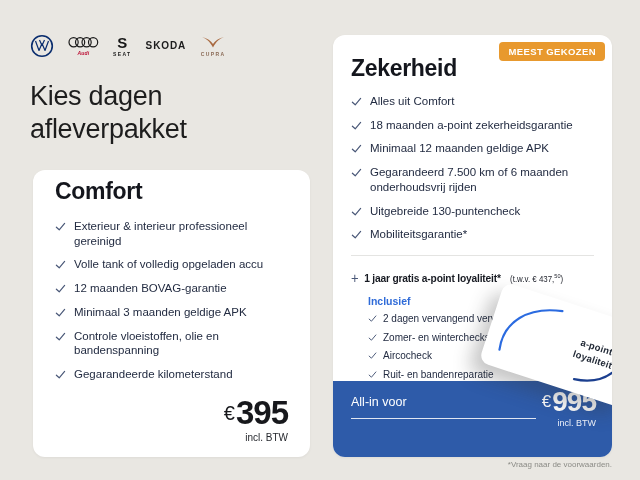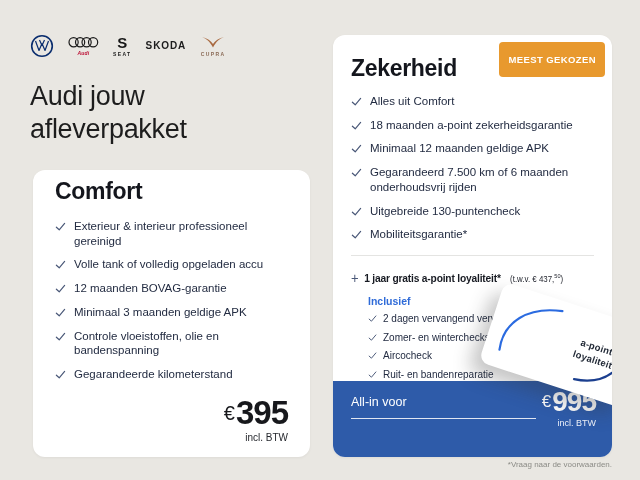--- a/index.html
+++ b/index.html
@@ -48,21 +48,21 @@
   .price-block { position:absolute; right:22px; bottom:14px; text-align:right; color:#17181c; }
   .price-cur { font-size:20px; font-weight:500; position:relative; top:-4px; margin-right:1px; }
   .price-amt { font-size:33px; font-weight:700; letter-spacing:-1px; line-height:1; }
   .price-note { font-size:10px; margin-top:3px; color:#26282e; }
 
   
   .badge {
     position:absolute; top:7px; right:7px;
     background:var(--badge_orange,#e8992e); color:#fff;
     font-size:9.5px; font-weight:700; letter-spacing:.4px;
-    padding:12px 9px; border-radius:4px;
+    padding:4px 9px; border-radius:4px;
   }
 
   .divider { border-top:1px solid #e4e4e2; margin:13px 0 13px; }
 
   
   .loyalty-head { display:flex; gap:6px; align-items:baseline; white-space:nowrap; transform:scaleX(.93); transform-origin:left; }
   .plus-icon { color:var(--check,#4a5878); font-size:14px; font-weight:400; flex:none; position:relative; top:1px; }
   .loyalty-title { font-size:11px; font-weight:700; color:#171a22; letter-spacing:-.2px; }
   .loyalty-note { font-size:8.5px; color:#242730; margin-left:4px; }
   .loyalty-note sup { font-size:6px; }
@@ -135,21 +135,21 @@
     </span>
     <span class="brand">
       <svg width="26" height="15" viewBox="0 0 26 15">
         <path d="M2 2 C6.5 4 9.5 6 13 12.5 C16.5 6 19.5 4 24 2 C18.5 3.6 15.2 5.6 13 9 C10.8 5.6 7.5 3.6 2 2 Z" fill="#a96a41"></path>
       </svg>
       <span class="brand-sub cupra-sub">CUPRA</span>
     </span>
   </div>
 
   <h1 class="headline">
-    <div>Audi jouw</div>
+    <div>Kies dagen</div>
     <div>afleverpakket</div>
   </h1>
 
   <section class="card card-comfort">
     <h2>Comfort</h2>
     <ul class="features">
       <li>
           <svg class="chk">
             <use href="#chk"></use>
           </svg>

